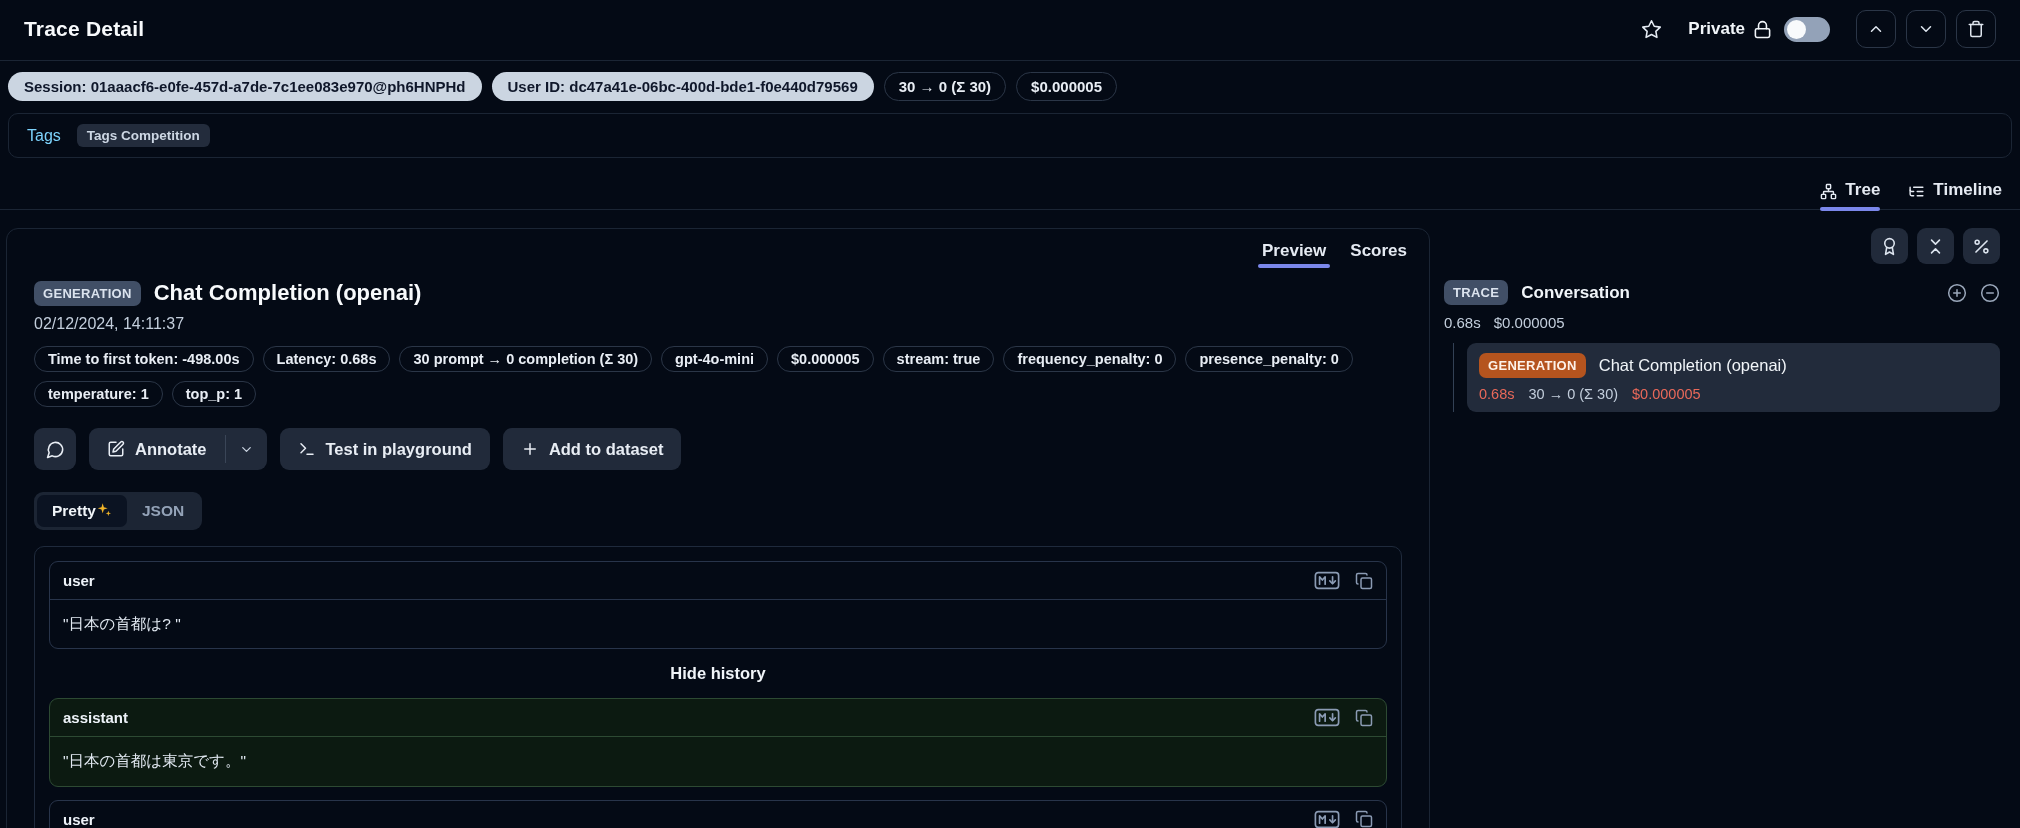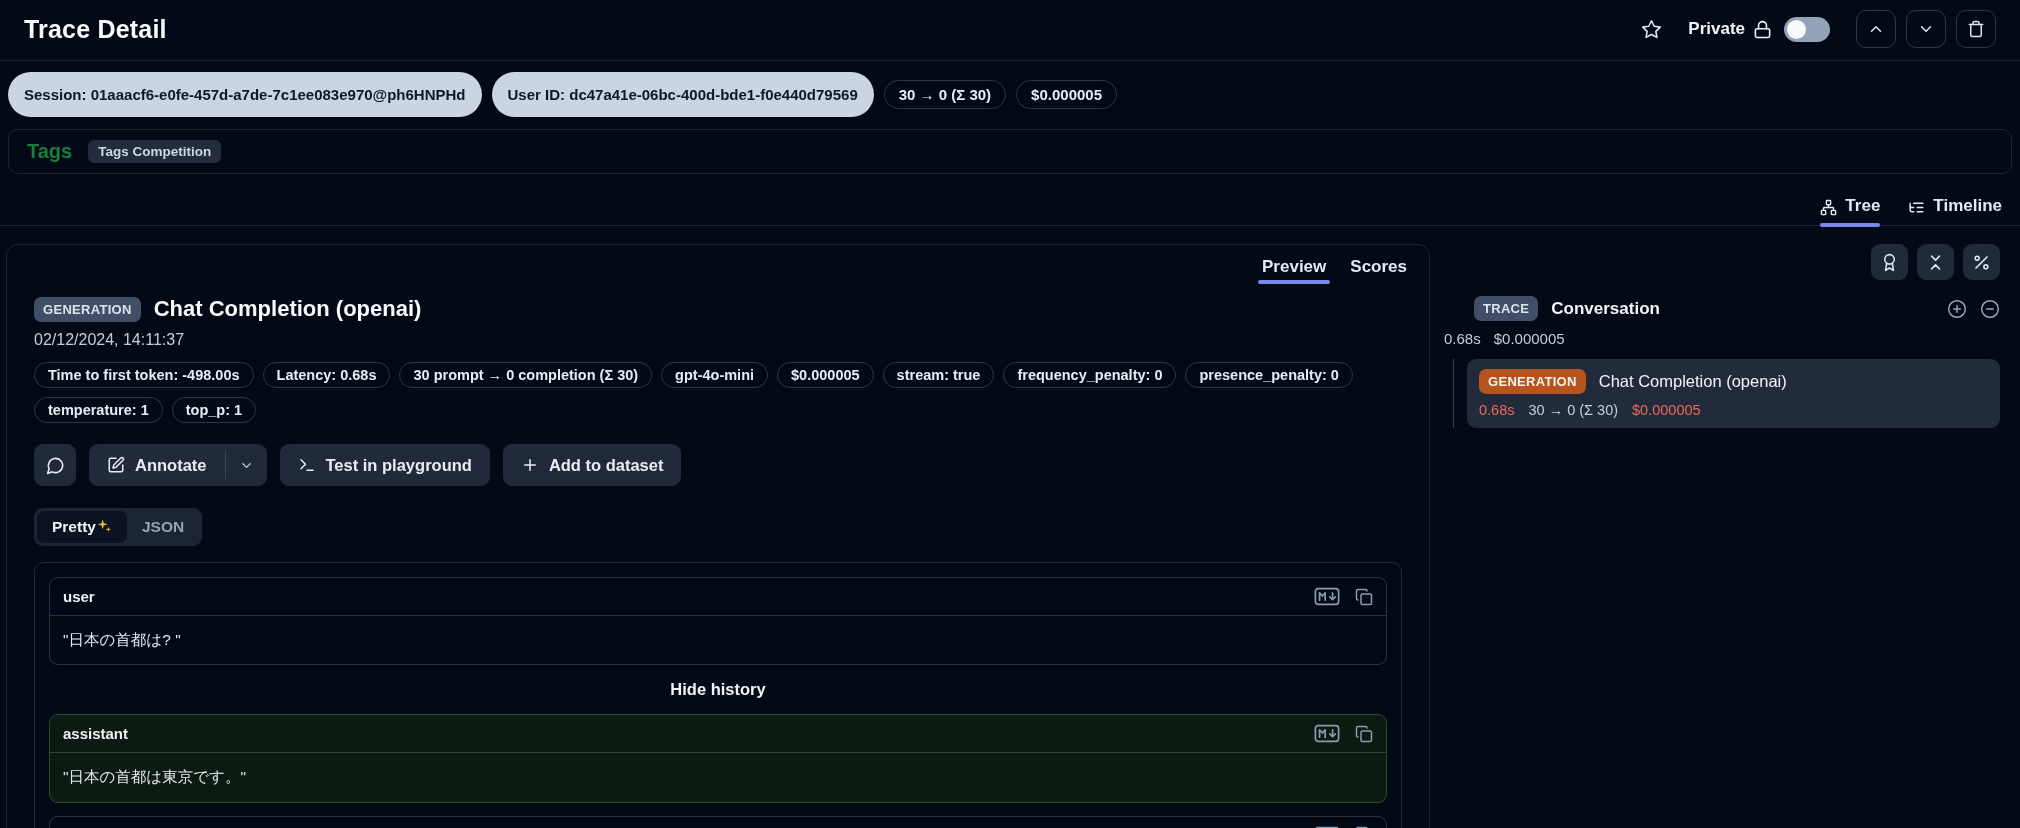--- a/index.html
+++ b/index.html
@@ -7,41 +7,41 @@
   body {
     background:#040a15;
     color:#e5ebf3;
     font-family:"Liberation Sans", sans-serif;
     -webkit-font-smoothing:antialiased;
   }
   svg { display:block; }
 
   
   .hdr { display:flex; align-items:center; justify-content:space-between; padding:10px 24px 12px; }
-  .page-title { font-size:25px; font-weight:700; color:#f8fafc; letter-spacing:.2px; }
+  .page-title { font-size:21px; font-weight:700; color:#f8fafc; letter-spacing:.2px; }
   .hdr-right { display:flex; align-items:center; gap:14px; }
   .icon-plain { color:#e5ebf3; }
   .privacy-wrap { display:flex; align-items:center; gap:8px; margin-left:6px; }
   .privacy-label { font-size:17px; font-weight:700; color:#f1f5f9;margin-left:6px; }
   .toggle { width:46px; height:25px; border-radius:13px; background:#93a2b8; position:relative; margin:0 4px; cursor:pointer; }
   .toggle .knob { position:absolute; left:3px; top:3px; width:19px; height:19px; border-radius:50%; background:#f8fafc; }
   .sq-btn { width:40px; height:38px; border:1px solid #2b3647; border-radius:10px; background:transparent;
             display:flex; align-items:center; justify-content:center; color:#dfe6ef; cursor:pointer; }
   .hdr-right .btn-group { display:flex; gap:10px; margin-left:8px; }
 
   .rule { border-bottom:1px solid #1b2534; }
 
   
   .meta-row { display:flex; align-items:center; gap:10px; padding:11px 8px 6px; }
-  .badge-light { background:#cbd5e1; color:#0f172a; border-radius:999px; padding:14px 16px; font-size:15px; font-weight:700; white-space:nowrap; }
+  .badge-light { background:#cbd5e1; color:#0f172a; border-radius:999px; padding:6px 16px; font-size:15px; font-weight:700; white-space:nowrap; }
   .badge-outline { border:1px solid #2b3647; color:#e8edf4; border-radius:999px; padding:5px 14px; font-size:15px; font-weight:700; white-space:nowrap; }
 
   
   .tags-box { margin:6px 8px 0; border:1px solid #1b2534; border-radius:10px; padding:10px 18px; display:flex; align-items:center; gap:16px; }
-  .tags-label { font-size:20px; font-weight:700; color:#15803d; }
+  .tags-label { font-size:16px; font-weight:400; color:#7dd3fc; }
   .tag-chip { background:#232c3c; color:#cdd7e4; border-radius:6px; padding:4px 10px; font-size:13.5px; font-weight:700; cursor:pointer; }
 
   
   .view-tabs { display:flex; justify-content:flex-end; gap:28px; padding:14px 18px 0; border-bottom:1px solid #1b2534; margin-top:8px; }
   .vtab { display:flex; align-items:flex-end; gap:8px; font-size:17px; font-weight:600; color:#e5eaf2; padding-bottom:9px; position:relative; cursor:pointer; }
   .vtab.active::after { content:""; position:absolute; left:0; right:0; bottom:-2px; height:4px; border-radius:3px; background:#7b87ea; }
 
   
   .content { display:flex; align-items:flex-start; gap:14px; padding:18px 10px 0 6px; }
   .main-panel { width:1424px; border:1px solid #1b2534; border-radius:12px; min-height:660px; }
@@ -81,21 +81,21 @@
   .msg-tools .tool { cursor:pointer; }
   .msg-body { padding:13px; font-size:15.5px; color:#e2e9f2; line-height:1.45; font-family:"Liberation Sans", sans-serif; }
   .hide-history { text-align:center; font-size:16.5px; font-weight:700; color:#f1f5f9; margin:15px 0; cursor:pointer; }
   .msg-gap { margin-top:13px; }
 
   
   .sidebar { flex:1; padding-right:10px; min-width:0; }
   .sb-actions { display:flex; justify-content:flex-end; gap:9px; }
   .sb-btn { width:37px; height:36px; background:#212a3a; border:none; border-radius:9px; color:#dde5ef;
             display:flex; align-items:center; justify-content:center; cursor:pointer; }
-  .trace-row { margin-top:16px; display:flex; align-items:center; gap:13px;margin-left:30px; }
+  .trace-row { margin-top:16px; display:flex; align-items:center; gap:13px; }
   .trace-title { font-size:17px; font-weight:600; color:#f1f5f9; cursor:pointer; }
   .trace-row .spacer { flex:1; }
   .node-ctl { color:#9aa7ba; cursor:pointer; }
   .trace-metrics { margin-top:9px; display:flex; gap:13px; font-size:15px; color:#c3cedc; }
   .tree-children { margin:12px 0 0 9px; border-left:1px solid #334155; padding-left:13px; }
   .gen-card { background:#222b3b; border-radius:9px; padding:10px 12px; cursor:pointer; }
   .gen-row1 { display:flex; align-items:center; gap:13px; }
   .gen-badge { background:#b5541e; color:#fdf2e9; font-size:13px; font-weight:700; border-radius:7px; padding:5px 9px; letter-spacing:.3px; }
   .gen-title { font-size:16.5px; color:#f1f5f9; }
   .gen-row2 { margin-top:8px; display:flex; gap:14px; font-size:14.5px; }

